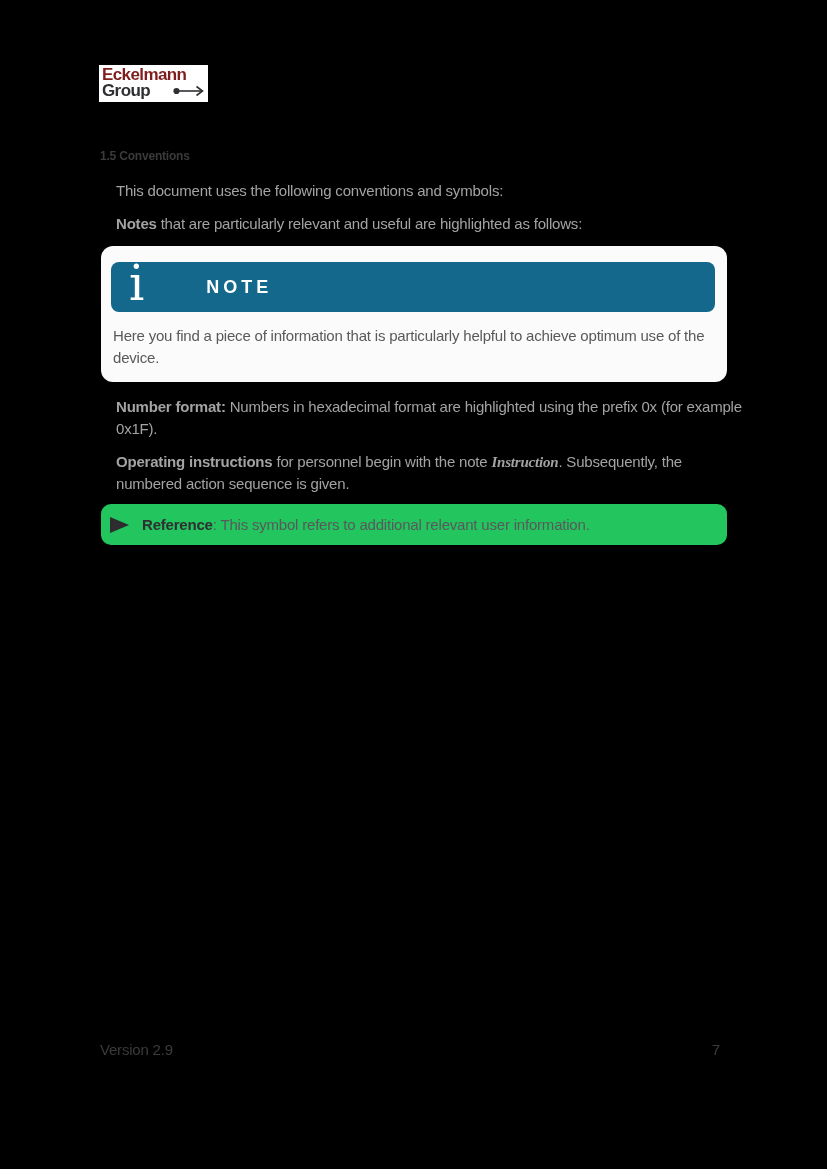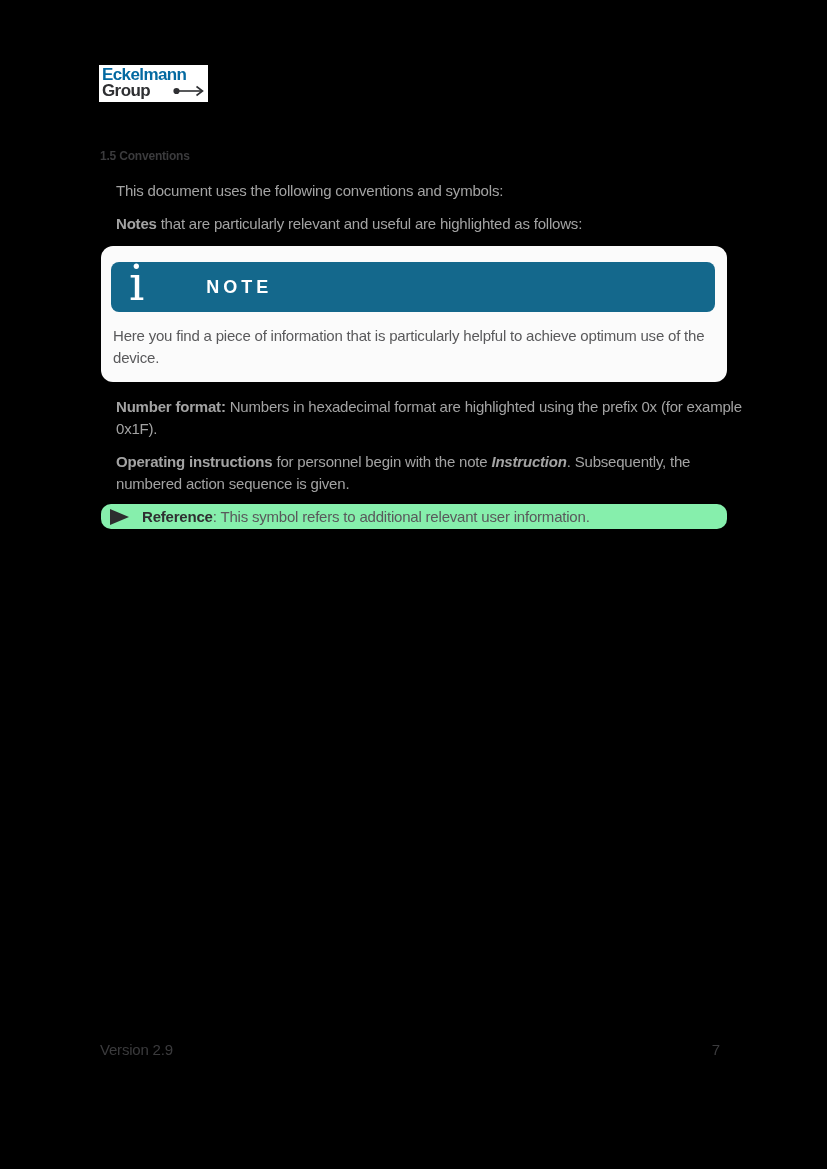--- a/index.html
+++ b/index.html
@@ -13,42 +13,42 @@
   .abs { position:absolute; }
 
   
   .logo-box {
     left:99px; top:65px;
     background:#ffffff;
     padding:2px 3px 3px 3px;
   }
   .logo-l1 {
     font-size:17px; font-weight:bold; line-height:16px;
-    color:#0369a1; letter-spacing:-0.6px; white-space:nowrap;
+    color:#7f1d1d; letter-spacing:-0.6px; white-space:nowrap;
   }
   .logo-l2 {
     display:flex; align-items:center; gap:22px;
     font-size:17px; font-weight:bold; line-height:16px;
     color:#2f3033; letter-spacing:-0.6px; white-space:nowrap;
   }
   .logo-arrow { display:block; }
 
   
   .heading {
     left:100px; top:144px;
     font-size:12px; font-weight:bold; line-height:24px;
     color:#3b3b3d; letter-spacing:-0.2px;
   }
   .para {
     left:116px; width:632px;
     font-size:15px; line-height:22px;
     color:#a3a3a3; letter-spacing:-0.2px;
   }
   .para b { font-weight:bold; }
-  .para .bi { font-weight:bold; font-style:italic; }
+  .para .bi { font-weight:bold; font-style:italic;font-family:Liberation Serif, serif; }
   .para-intro   { top:180px; }
   .para-notes   { top:213px; }
   .para-number  { top:396px; }
   .para-operate { top:451px; }
 
   
   .note-box {
     left:101px; top:246px; width:626px;
     background:#fbfbfb; border-radius:12px;
   }
@@ -68,22 +68,22 @@
     color:#ffffff;
   }
   .note-body {
     padding:13px 20px 13px 12px;
     font-size:15px; line-height:22px;
     color:#59595b; letter-spacing:-0.2px;
   }
 
   
   .ref-box {
-    left:101px; top:504px; width:626px; height:25px;
-    background:#86efac; border-radius:10px;
+    left:101px; top:504px; width:626px; height:41px;
+    background:#22c55e; border-radius:10px;
     display:flex; align-items:center;
   }
   .ref-triangle {
     margin-left:9px;
     width:0; height:0;
     border-left:19px solid #2d2d2f;
     border-top:8px solid transparent;
     border-bottom:8px solid transparent;
   }
   .ref-text {

